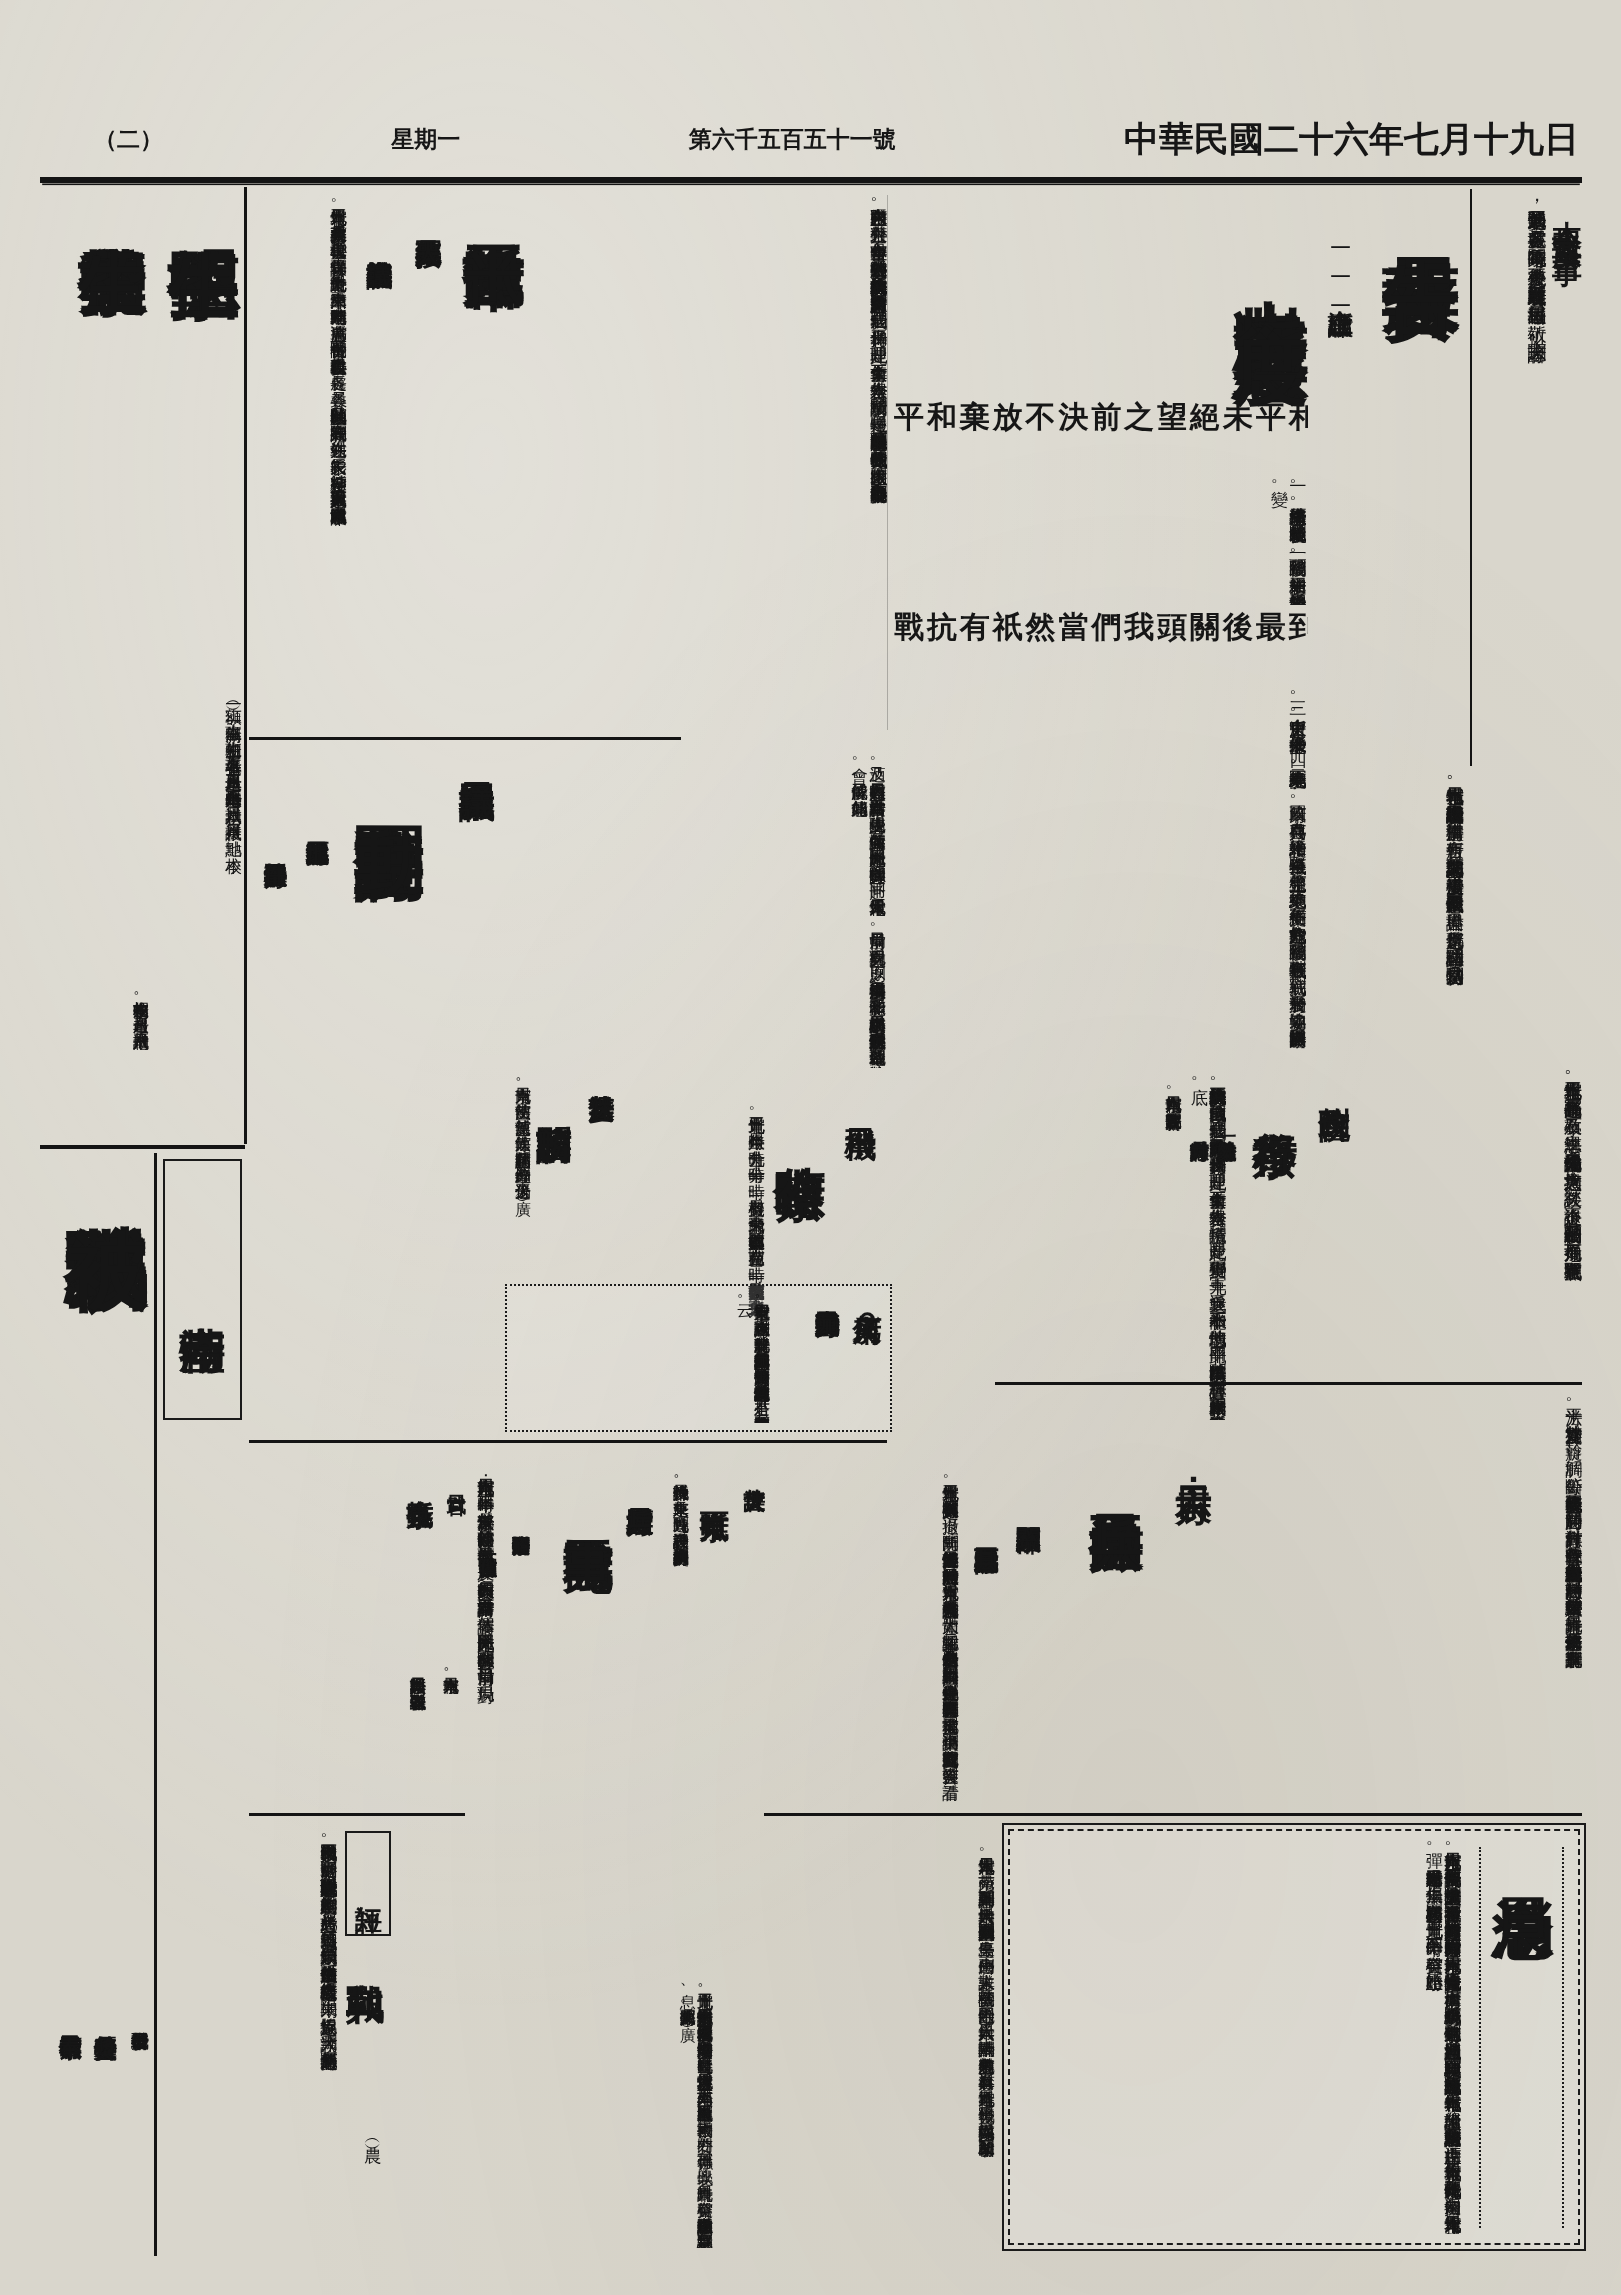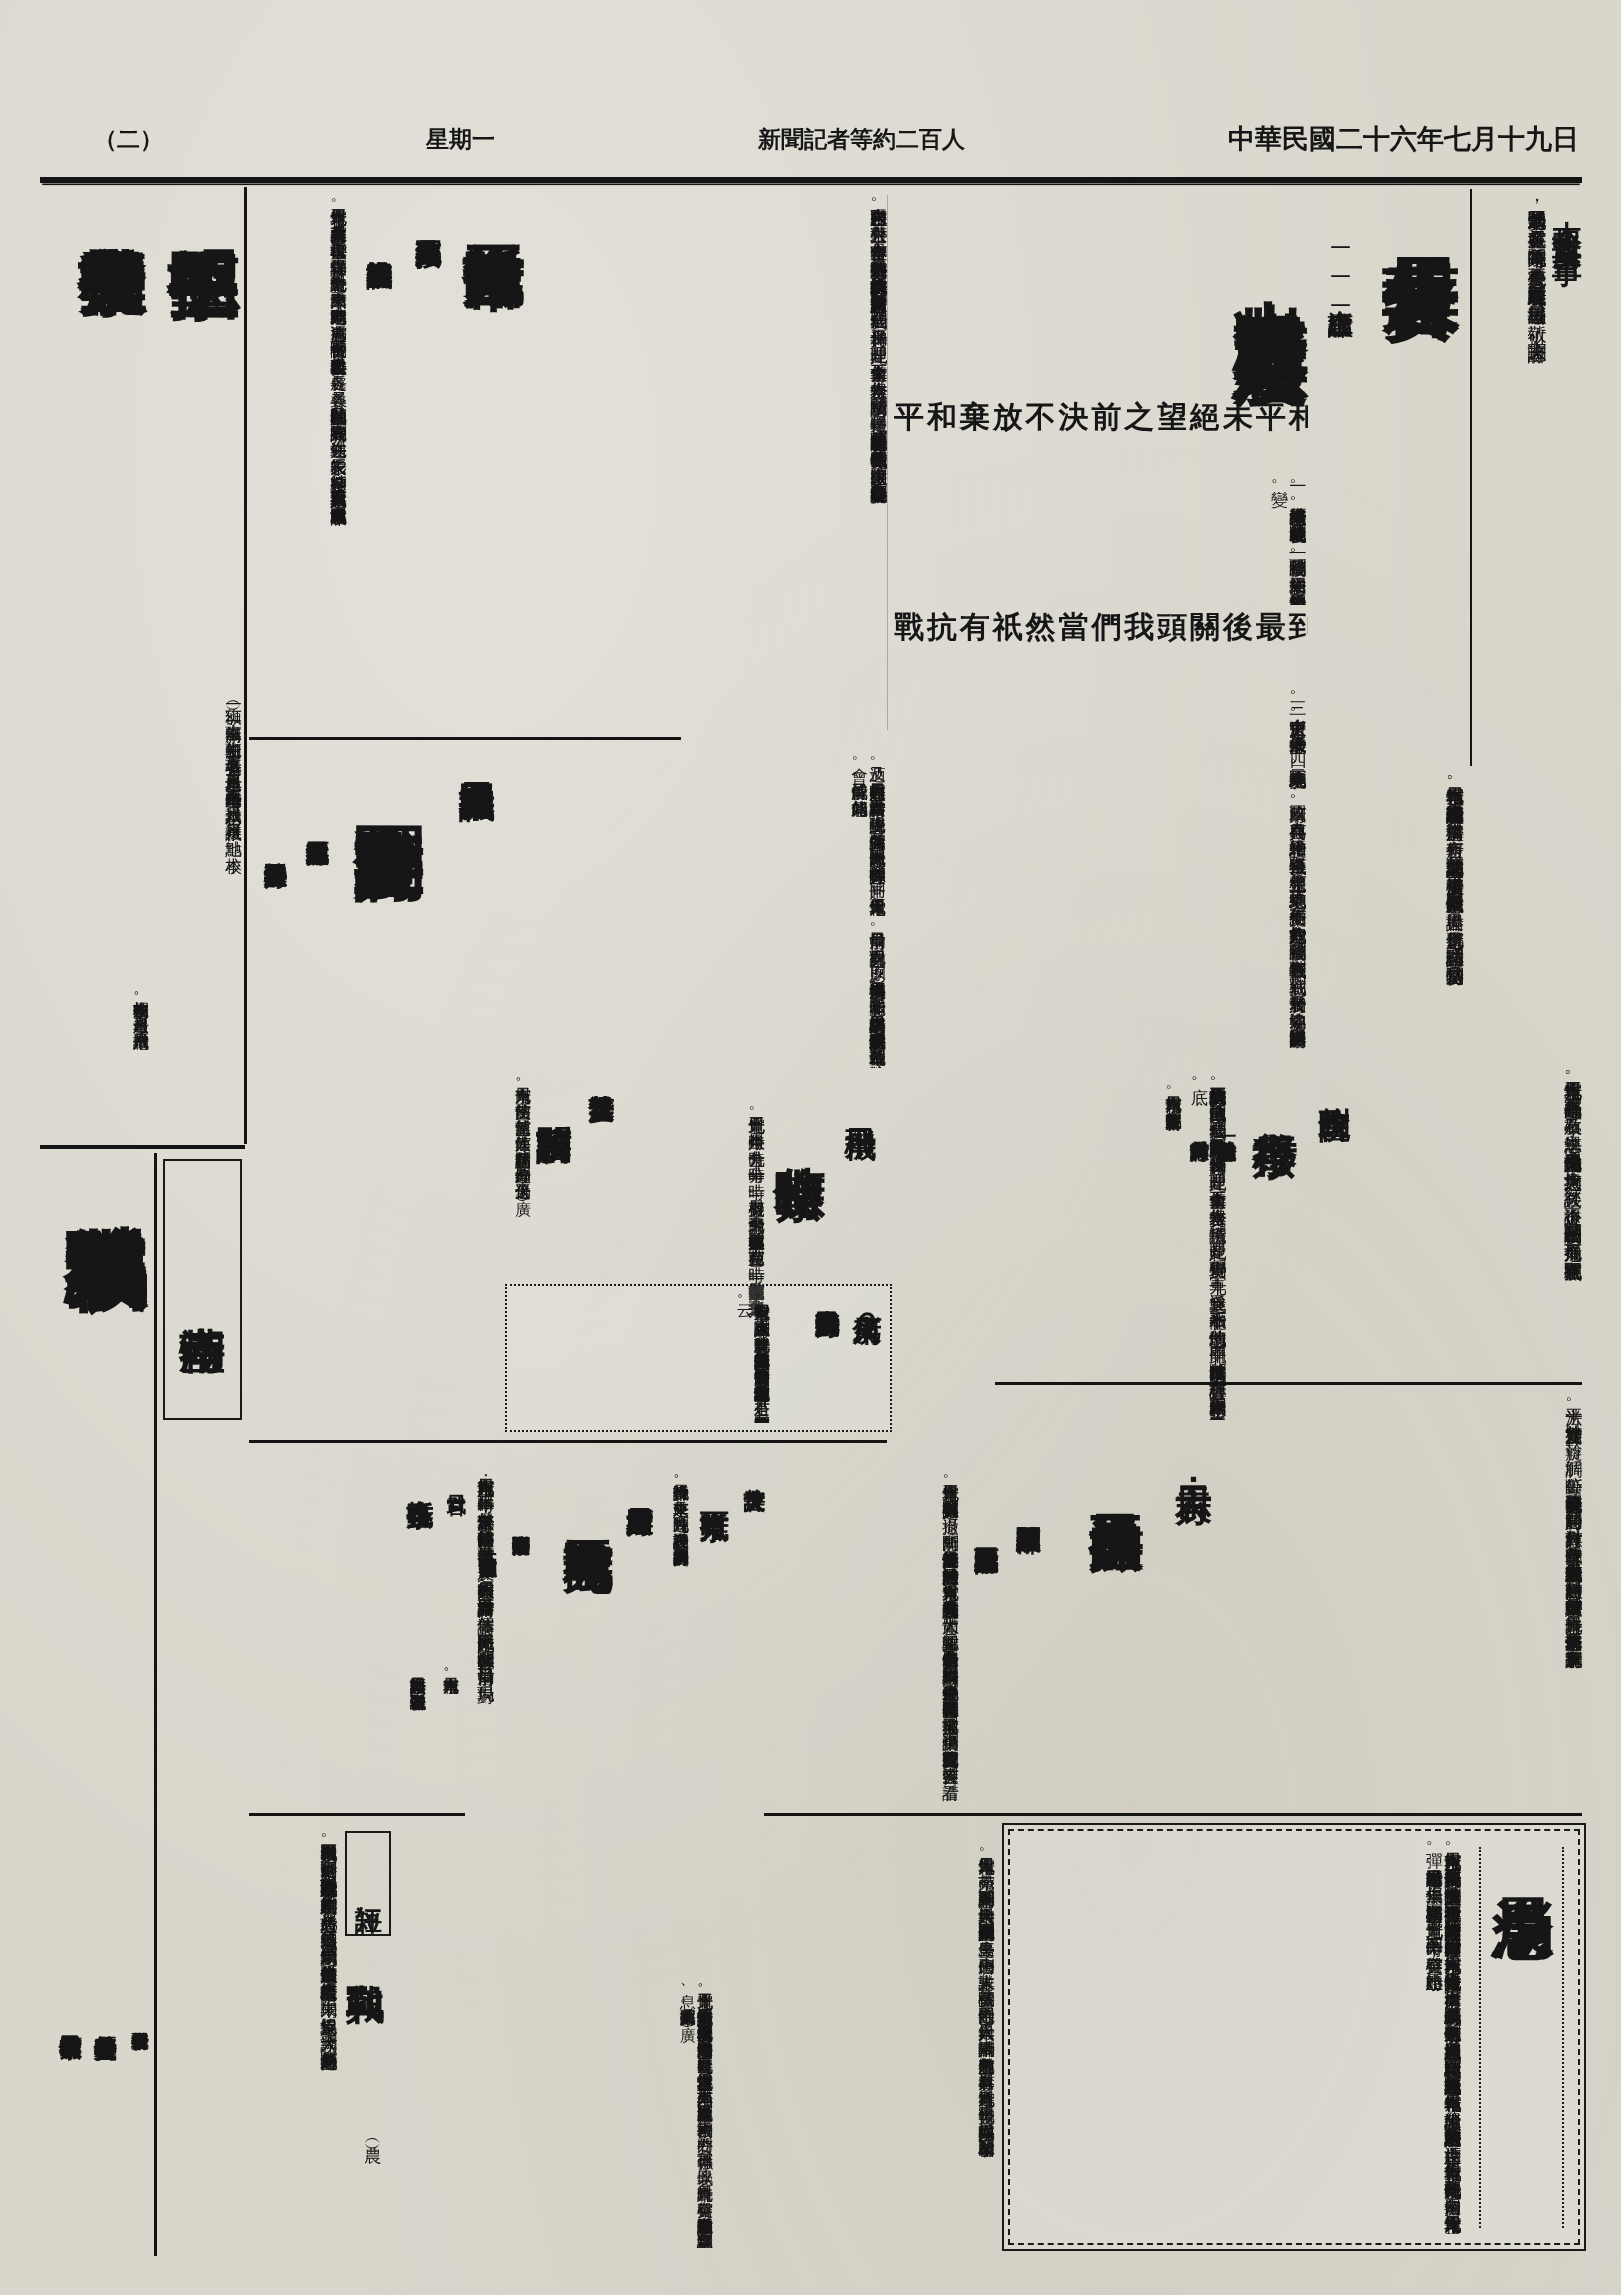--- a/index.html
+++ b/index.html
@@ -20,22 +20,22 @@
   .boxed{border:2.2px solid #1a1a1a;}
   .dotted{border:2.9px dotted #1a1a1a;background:rgba(255,255,255,.12);}
   .wavy{border:2.9px solid #1a1a1a;outline:2.2px dashed #1a1a1a;outline-offset:-8.6px;background:rgba(255,255,255,.18);}
   .colrule{border-right:0.7px solid rgba(20,20,20,.25);}
   .hdr{display:flex;direction:rtl;align-items:center;justify-content:space-between;}
 </style>
 </head>
 <body>
 
 <div class="blk hdr" style="left:94px;top:107px;width:1485px;height:66px;">
-  <span class="b" style="font-size:27px;">中華民國二十六年七月十九日</span>
-  <span class="b" style="font-size:23px;">新聞記者等約二百人</span>
+  <span class="b" style="font-size:35px;">中華民國二十六年七月十九日</span>
+  <span class="b" style="font-size:23px;">第六千五百五十一號</span>
   <span class="b" style="font-size:23px;">星期一</span>
   <span class="b" style="font-size:23px;">（二）</span>
 </div>
 <div class="rule" style="left:40px;top:177px;width:1542px;height:5.8px;box-shadow:0 4.3px 0 -2.2px #141414;"></div>
 
 <div class="rule" style="left:244px;top:187px;width:2.9px;height:957px;"></div>
 <div class="blk v b" style="left:153px;top:192px;width:89px;height:490px;font-size:72px;">明德中學招生</div>
 <div class="blk v" style="left:153px;top:695px;width:89px;height:432px;font-size:16.6px;">（一）班額　高中新生一班　初中新生一班　班各五十名（二）報名　八月十三日起至十五日止　每日上午八時至十二時（三）考期　初試八月十八日　複試八月二十一日　地點　本校</div>
 <div class="blk v b" style="left:45px;top:192px;width:105px;height:786px;font-size:69px;">大麓中學秋季招生</div>
 <div class="blk v" style="left:45px;top:989px;width:105px;height:141px;font-size:16px;">本校招收高初中新生。八月十日起報名。試期八月十七八兩日。</div>

